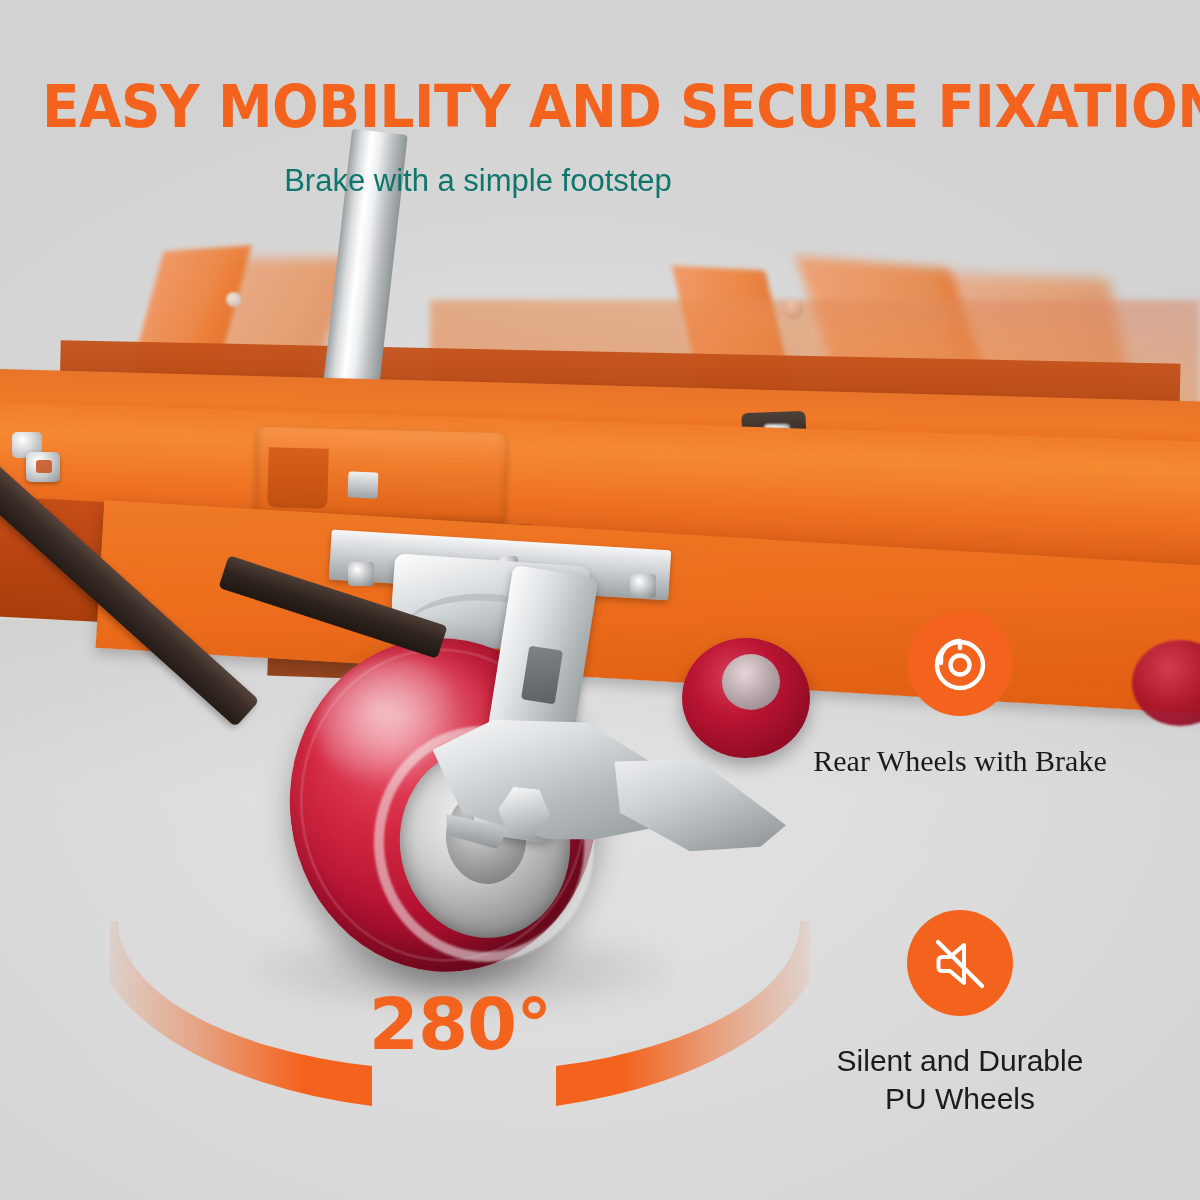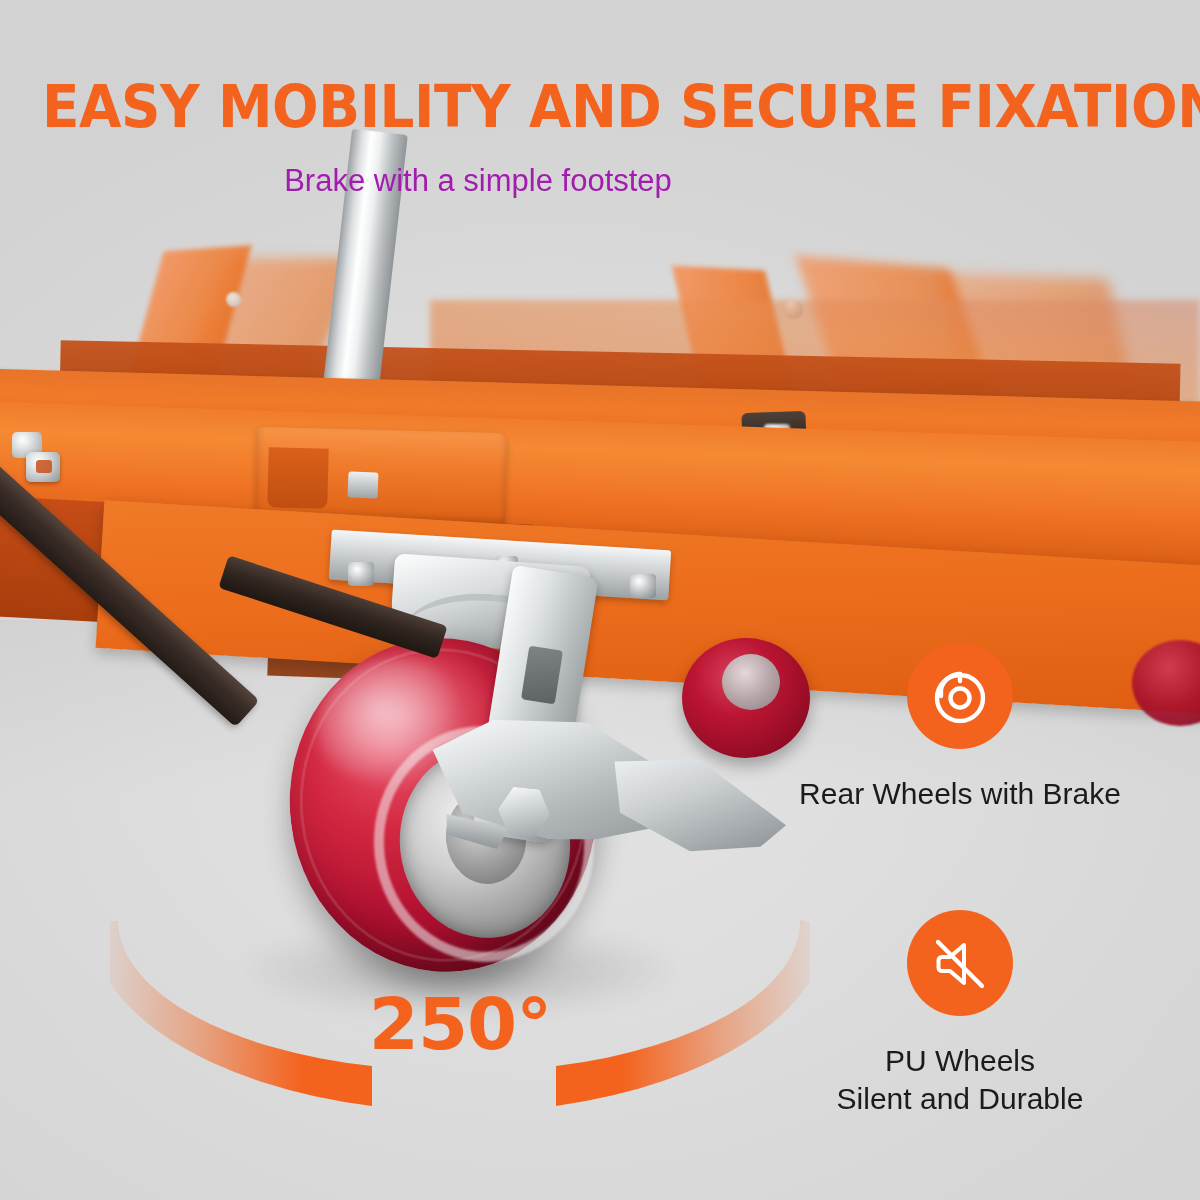--- a/index.html
+++ b/index.html
@@ -33,21 +33,21 @@
     font-size:59px;
     letter-spacing:-0.5px;
     color:#f4631e;
     transform:scaleX(0.93);
     white-space:nowrap;
   }
   .subhead {
     position:absolute; top:163px; left:0; width:956px;
     text-align:center;
     font-size:31px;
-    color:#a21caf;
+    color:#0f766e;
     white-space:nowrap;
   }
 
   
   .photo { position:absolute; inset:0; }
 
   
   .rail-top {
     position:absolute; left:-40px; top:368px; width:1260px; height:74px;
     background:linear-gradient(180deg,#e8742a 0%,#f07a28 35%,#e0621a 100%);
@@ -357,21 +357,21 @@
   .feature { position:absolute; width:420px; text-align:center; left:750px; }
   .feature .circle {
     width:106px; height:106px; border-radius:50%;
     background:#f4631e;
     margin:0 auto 26px auto;
     display:flex; align-items:center; justify-content:center;
   }
   .feature .caption {
     font-size:30px; line-height:1.28; color:#1b1b1b;
   }
-  #feature-brake { top:643px; }
+  #feature-brake { top:610px;font-family:Liberation Serif, serif; }
   #feature-silent { top:910px; }
 </style>
 </head>
 <body>
 
 <div id="stage">
 
   <div class="bg"></div>
   <div class="floor"></div>
 
@@ -461,21 +461,21 @@
           <stop offset="100%" stop-color="#f4631e" stop-opacity="1"></stop>
         </linearGradient>
       </defs>
 
       <path d="M 8 0 A 330 150 0 0 0 262 146 L 262 186 A 370 190 0 0 1 -20 6 Z" fill="url(#gLeft)"></path>
 
       <path d="M 690 0 A 330 150 0 0 1 446 146 L 446 186 A 370 190 0 0 0 718 6 Z" fill="url(#gRight)"></path>
     </svg>
     <div style="position:absolute;left:0;top:62px;width:700px;text-align:center;
                 font-family:'DejaVu Sans',sans-serif;font-weight:bold;font-size:72px;
-                letter-spacing:-1px;color:#f4631e;">250°</div>
+                letter-spacing:-1px;color:#f4631e;">280°</div>
   </div>
 
   <div class="feature" id="feature-brake">
     <div class="circle">
       <svg width="62" height="62" viewBox="0 0 62 62">
         <circle cx="31" cy="33" r="23" fill="none" stroke="#ffffff" stroke-width="4.4"></circle>
         <circle cx="31" cy="33" r="9.5" fill="none" stroke="#ffffff" stroke-width="4.4"></circle>
         <path d="M 12 24 A 20 20 0 0 1 31 9" fill="none" stroke="#ffffff" stroke-width="4.4" stroke-linecap="round"></path>
         <path d="M 12 24 L 12 31" fill="none" stroke="#ffffff" stroke-width="4.4" stroke-linecap="round"></path>
         <path d="M 31 9 L 31 16" fill="none" stroke="#ffffff" stroke-width="4.4" stroke-linecap="round"></path>
@@ -487,18 +487,18 @@
   </div>
 
   <div class="feature" id="feature-silent">
     <div class="circle">
       <svg width="58" height="58" viewBox="0 0 58 58">
         <path d="M 33 11 L 19 23 L 11 23 A 3.5 3.5 0 0 0 7.5 26.5 L 7.5 33.5 A 3.5 3.5 0 0 0 11 37 L 19 37 L 33 49 Z" fill="none" stroke="#ffffff" stroke-width="4" stroke-linejoin="round" stroke-linecap="round"></path>
         <line x1="7" y1="8" x2="51" y2="52" stroke="#ffffff" stroke-width="4.2" stroke-linecap="round"></line>
       </svg>
     </div>
     <div class="caption">
+      <div>Silent and Durable</div>
       <div>PU Wheels</div>
-      <div>Silent and Durable</div>
     </div>
   </div>
 
 </div>
 
 </body></html>

